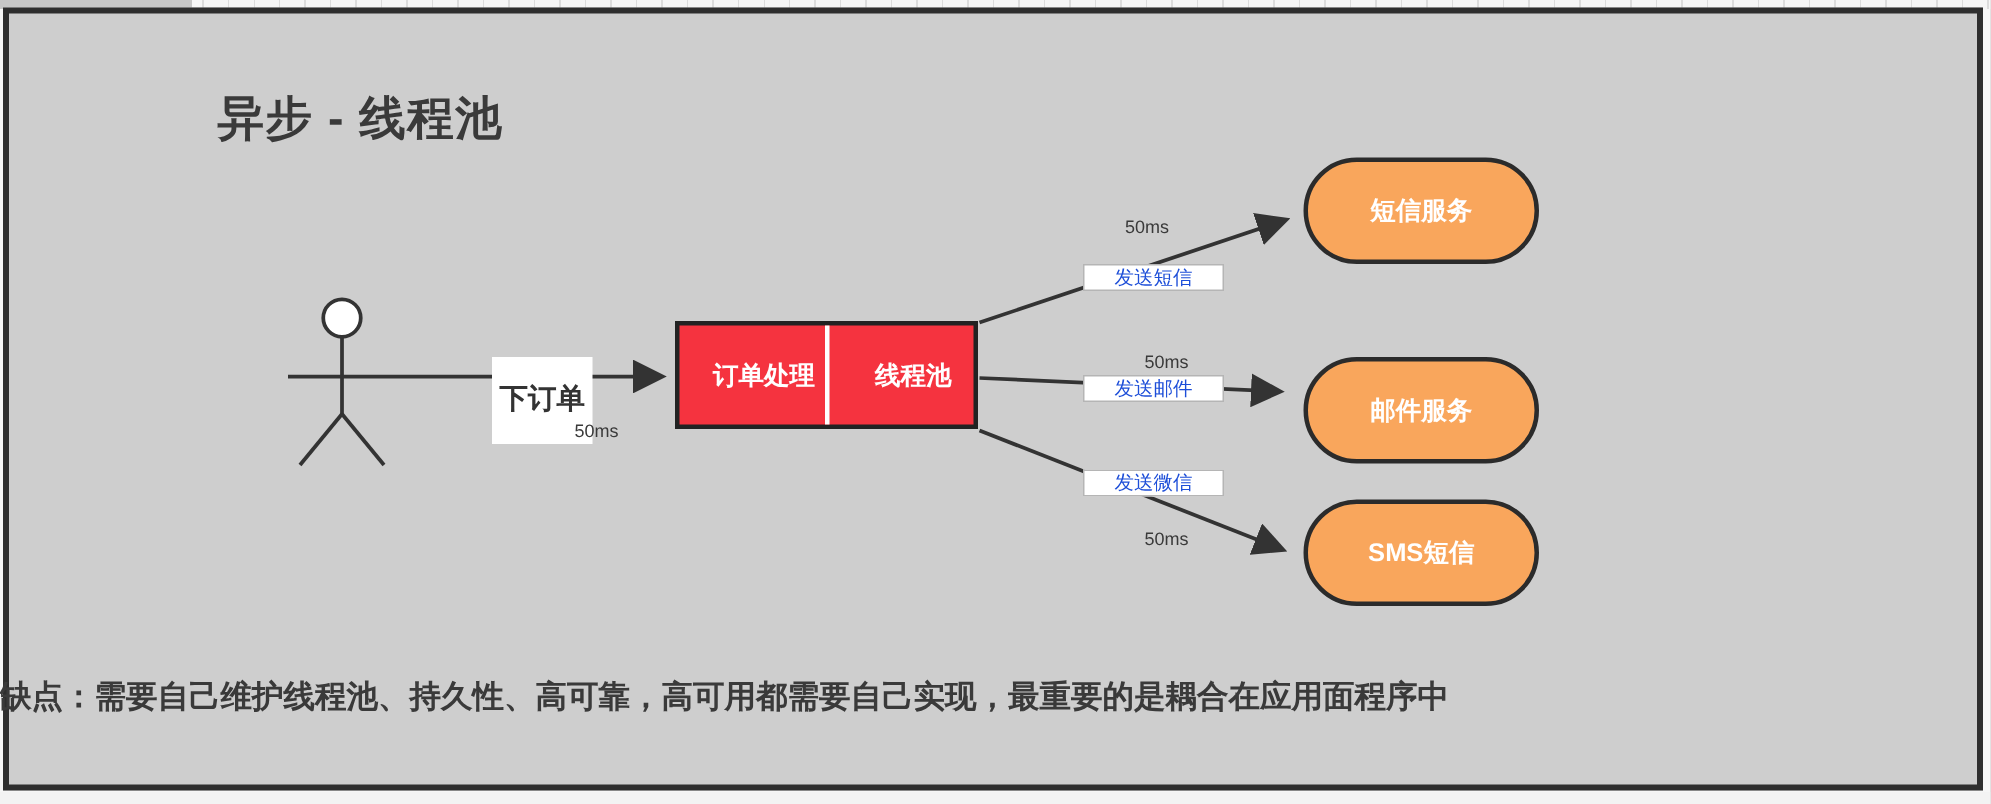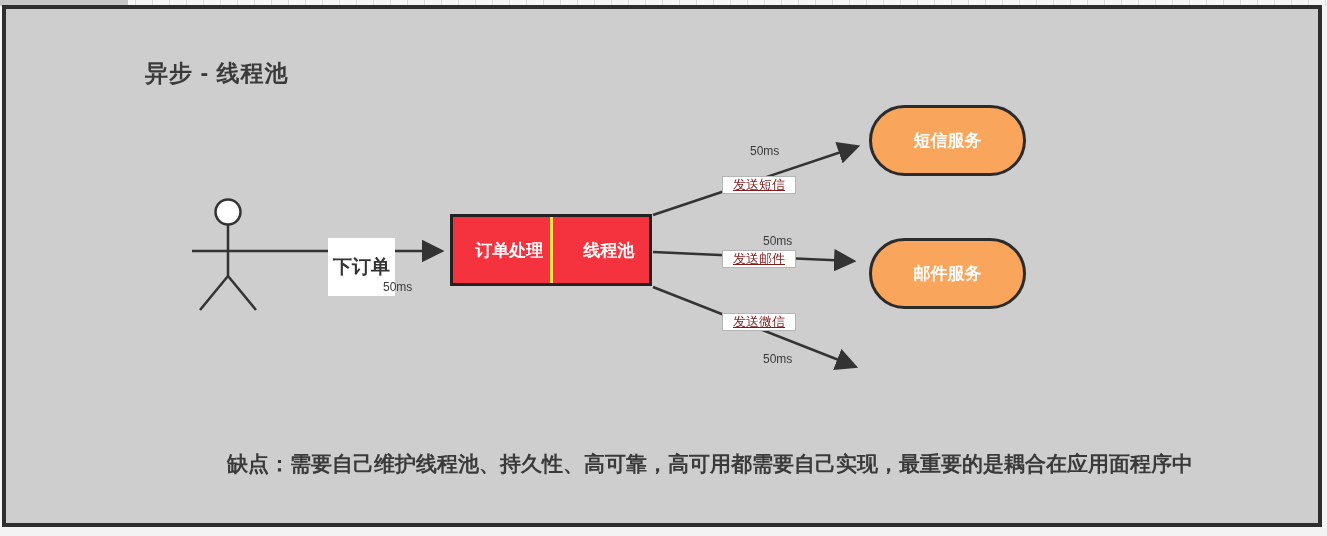--- a/index.html
+++ b/index.html
@@ -9,41 +9,41 @@
   *{margin:0;padding:0;box-sizing:border-box;}
   html,body{width:1327px;height:536px;overflow:hidden;}
   body{font-family:"Liberation Sans","DejaVu Sans",sans-serif;background:#f6f6f6;position:relative;}
   .stage{position:absolute;inset:0;width:1327px;height:536px;}
   .top-strip{position:absolute;left:0;top:0;width:1327px;height:6px;
     background:repeating-linear-gradient(to right,#f6f6f6 0 16px,#dcdcdc 16px 17px);}
   .top-strip-block{position:absolute;left:0;top:0;width:128px;height:6px;background:#c7c7c7;}
   .bottom-strip{position:absolute;left:0;top:528px;width:1327px;height:8px;background:#f3f3f3;}
   .frame{position:absolute;left:2px;top:5px;width:1320px;height:522px;
     border:4px solid var(--frame);background:var(--canvas-bg);}
-  .title{position:absolute;left:145px;top:58px;font-size:23px;font-weight:bold;
+  .title{position:absolute;left:145px;top:58px;font-size:31px;font-weight:bold;
     color:var(--text-dark);letter-spacing:1px;}
   svg.layer{position:absolute;left:0;top:0;width:1327px;height:536px;}
   .process{position:absolute;left:450px;top:214px;width:202px;height:72px;display:flex;
     background:var(--process-fill);border:3px solid #222;}
   .process-cell{flex:1;display:flex;align-items:center;justify-content:center;
     color:#fff;font-weight:bold;font-size:17px;padding-left:16px;}
-  .process-cell + .process-cell{border-left:3px solid #fde047;}
+  .process-cell + .process-cell{border-left:3px solid #ffffff;}
   .service{position:absolute;left:869px;width:157px;height:71px;border-radius:36px;
     background:var(--service-fill);border:3px solid #2b2b2b;display:flex;
     align-items:center;justify-content:center;color:#fff;font-weight:bold;font-size:17px;text-align:right;}
   .svc-1{top:105px;} .svc-2{top:238px;} .svc-3{top:333px;}
   .lat{position:absolute;font-size:12px;font-weight:normal;color:var(--text-dark);}
   .lat-order{left:383px;top:280px;}
   .lat-1{left:750px;top:144px;} .lat-2{left:763px;top:234px;} .lat-3{left:763px;top:352px;}
   .action{position:absolute;background:#fff;border:1px solid var(--label-border);
-    color:#7f1d1d;font-size:13px;line-height:16px;padding:0 10px;text-decoration:underline;}
+    color:#1d4ed8;font-size:13px;line-height:16px;padding:0 20px;}
   .act-1{left:722px;top:176px;} .act-2{left:722px;top:250px;} .act-3{left:722px;top:313px;}
   .order-label{position:absolute;left:328px;top:238px;background:#fff;padding:16px 5px;
     font-size:19px;font-weight:bold;color:#333;line-height:26px;}
-  .caption{position:absolute;left:0;top:450px;width:1193px;text-align:right;
+  .caption{position:absolute;left:0;top:450px;width:1193px;text-align:left;
     font-size:21px;font-weight:bold;color:var(--text-dark);}
 </style>
 </head>
 <body>
 
 <div class="stage">
   <div class="top-strip">
     <div class="top-strip-block"></div>
   </div>
   <div class="bottom-strip"></div>
@@ -82,15 +82,16 @@
 
   <div class="lat lat-1">50ms</div>
   <div class="action act-1">发送短信</div>
   <div class="lat lat-2">50ms</div>
   <div class="action act-2">发送邮件</div>
   <div class="action act-3">发送微信</div>
   <div class="lat lat-3">50ms</div>
 
   <div class="service svc-1">短信服务</div>
   <div class="service svc-2">邮件服务</div>
+  <div class="service svc-3">SMS短信</div>
 
   <div class="caption">缺点：需要自己维护线程池、持久性、高可靠，高可用都需要自己实现，最重要的是耦合在应用面程序中</div>
 </div>
 
 </body></html>

